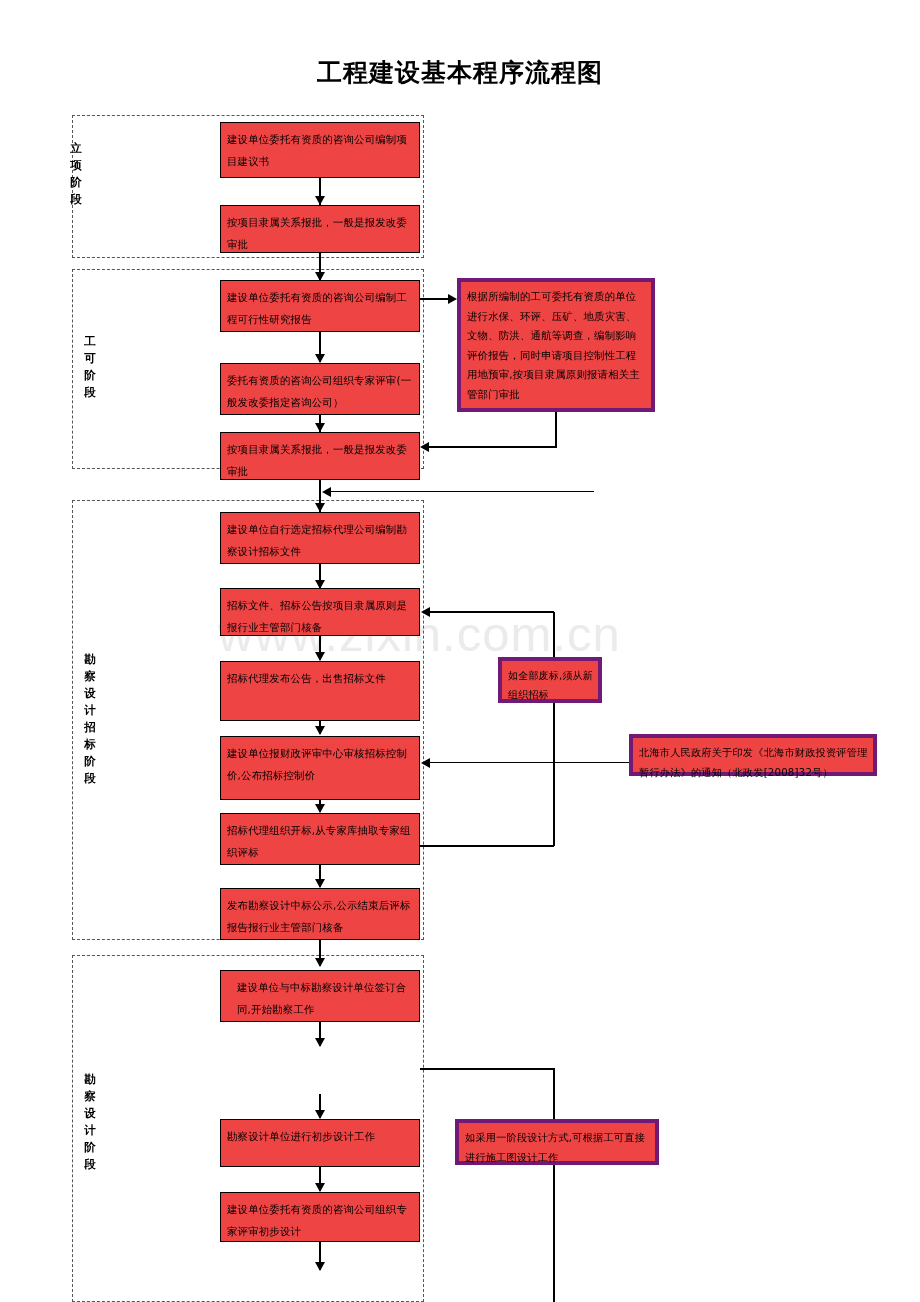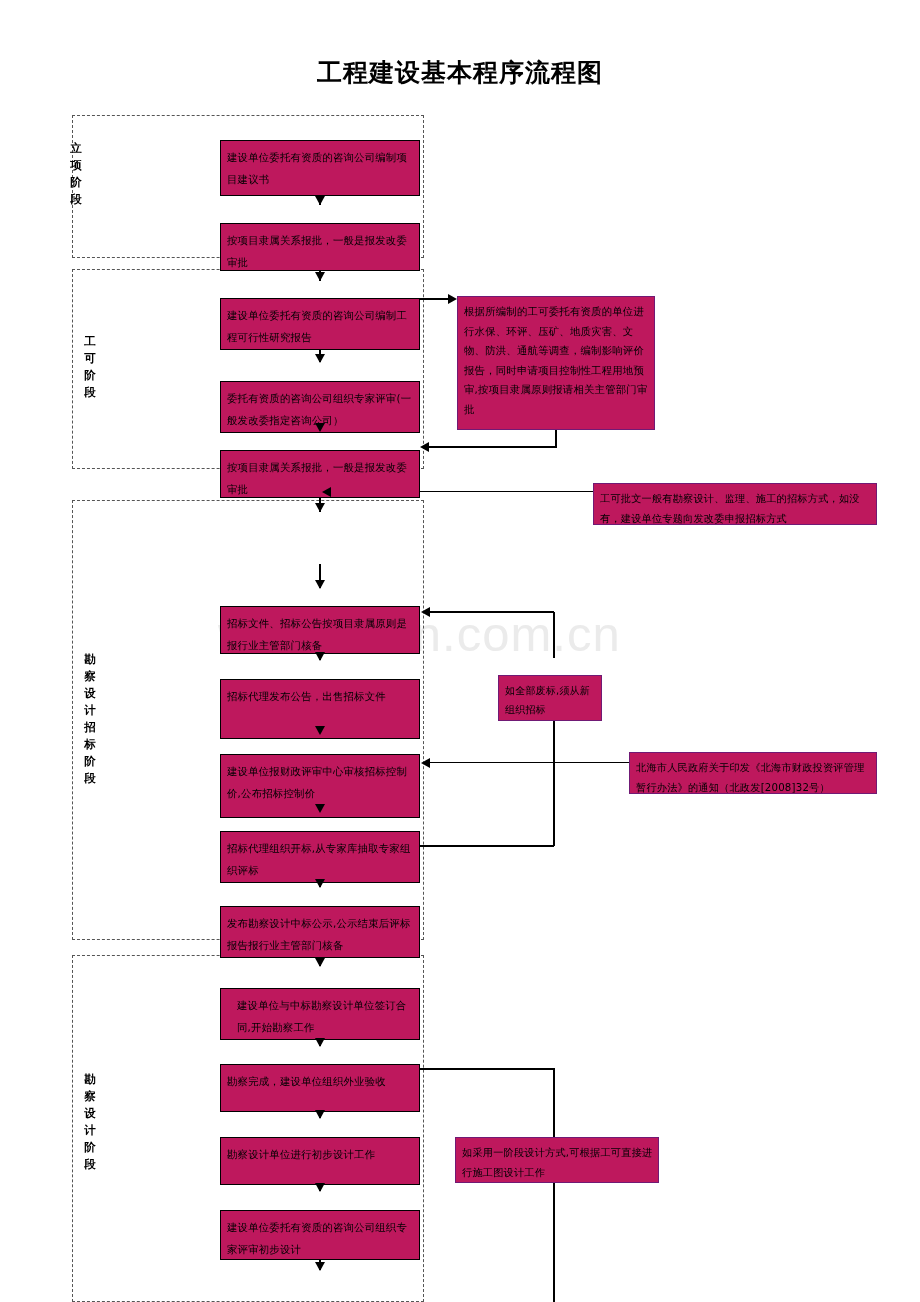--- a/index.html
+++ b/index.html
@@ -55,30 +55,29 @@
     text-align:center;
     letter-spacing:0px;
     word-break:break-all;
     z-index:3;
   }
   
   .box{
     position:absolute;
     box-sizing:border-box;
     border:1.6px solid #000;
-    background:#be185d;
+    background:#ef4444;
     font-size:10.4px;
     line-height:22px;
     color:#000;
     padding:5px 5px 3px 6px;
     letter-spacing:0.2px;
     z-index:4;
-    margin-top:18px;
-  }
-  .box.note{ border:1px solid #701a75; line-height:21px;}
+  }
+  .box.note{ border:4px solid #701a75; line-height:21px;}
   
   .ln{ position:absolute; background:#000; z-index:3;}
   .vl{ width:1.8px; }
   .hl{ height:1.8px; }
   .hl.thin{ height:1.3px;}
   .arrow-d{ 
     position:absolute;
     width:0;height:0;
     border-left:5px solid transparent;
     border-right:5px solid transparent;
@@ -147,24 +146,24 @@
 
   <div class="box" style="left:220px;top:432px;width:200px;height:48px;">按项目隶属关系报批，一般是报发改委审批</div>
 
   <div class="ln vl" style="left:555px;top:412px;height:36px;"></div>
   <div class="ln hl" style="left:428px;top:446px;width:128px;"></div>
   <div class="arrow-l" style="left:420px;top:442px;"></div>
 
   <div class="ln vl" style="left:319px;top:480px;height:32px;"></div>
   <div class="arrow-d" style="left:315px;top:503px;"></div>
 
-  <div class="box note" style="left:593px;top:465px;width:284px;height:42px;font-size:10.2px;line-height:20px;">工可批文一般有勘察设计、监理、施工的招标方式，如没有，建设单位专题向发改委申报招标方式</div>
   <div class="ln hl thin" style="left:330px;top:491px;width:264px;"></div>
   <div class="arrow-l" style="left:322px;top:487px;"></div>
 
+  <div class="box" style="left:220px;top:512px;width:200px;height:52px;">建设单位自行选定招标代理公司编制勘察设计招标文件</div>
 
   <div class="ln vl" style="left:319px;top:564px;height:24px;"></div>
   <div class="arrow-d" style="left:315px;top:580px;"></div>
 
   <div class="box" style="left:220px;top:588px;width:200px;height:48px;">招标文件、招标公告按项目隶属原则是报行业主管部门核备</div>
 
   <div class="ln vl" style="left:319px;top:636px;height:24px;"></div>
   <div class="arrow-d" style="left:315px;top:652px;"></div>
 
   <div class="box" style="left:220px;top:661px;width:200px;height:60px;">招标代理发布公告，出售招标文件</div>
@@ -197,21 +196,20 @@
   <div class="box" style="left:220px;top:888px;width:200px;height:52px;">发布勘察设计中标公示,公示结束后评标报告报行业主管部门核备</div>
 
   <div class="ln vl" style="left:319px;top:940px;height:26px;"></div>
   <div class="arrow-d" style="left:315px;top:958px;"></div>
 
   <div class="box" style="left:220px;top:970px;width:200px;height:52px;padding-left:16px;">建设单位与中标勘察设计单位签订合同,开始勘察工作</div>
 
   <div class="ln vl" style="left:319px;top:1022px;height:24px;"></div>
   <div class="arrow-d" style="left:315px;top:1038px;"></div>
 
-  <div class="box" style="left:220px;top:1046px;width:200px;height:48px;">勘察完成，建设单位组织外业验收</div>
 
   <div class="ln hl" style="left:420px;top:1068px;width:135px;"></div>
   <div class="ln vl" style="left:553px;top:1068px;height:234px;"></div>
 
   <div class="ln vl" style="left:319px;top:1094px;height:24px;"></div>
   <div class="arrow-d" style="left:315px;top:1110px;"></div>
 
   <div class="box" style="left:220px;top:1119px;width:200px;height:48px;">勘察设计单位进行初步设计工作</div>
 
   <div class="box note" style="left:455px;top:1119px;width:204px;height:46px;font-size:10.2px;line-height:20px;">如采用一阶段设计方式,可根据工可直接进行施工图设计工作</div>

